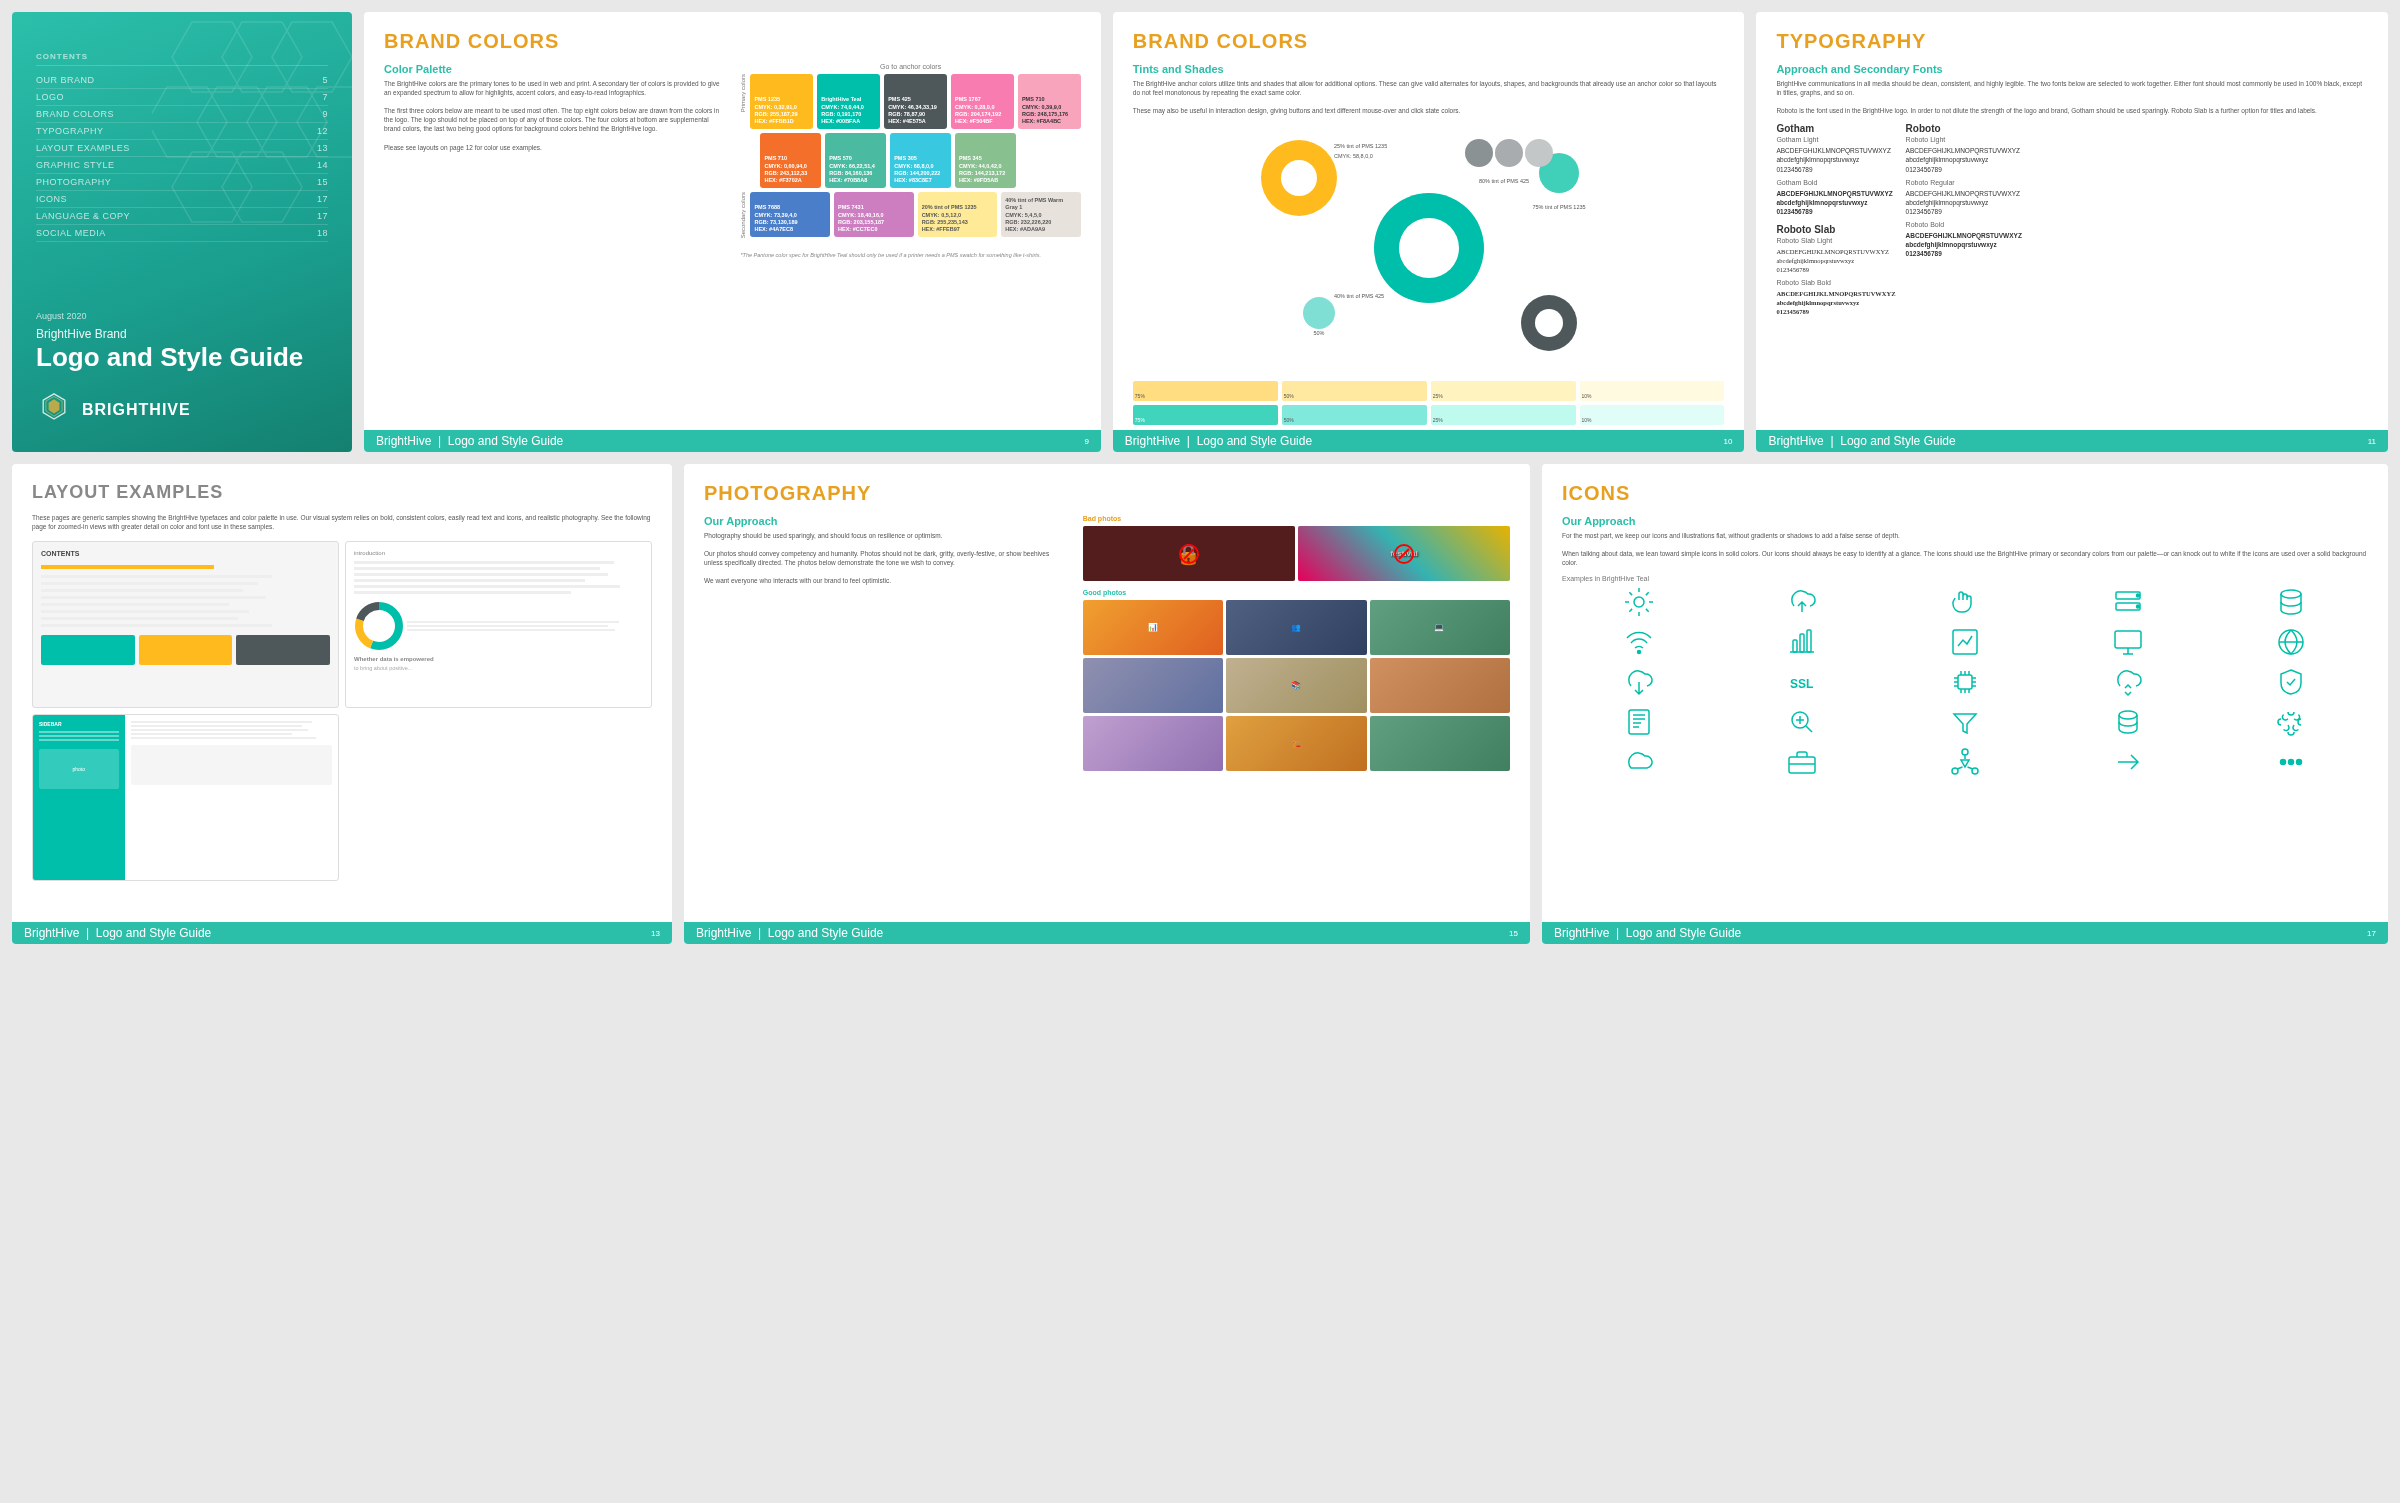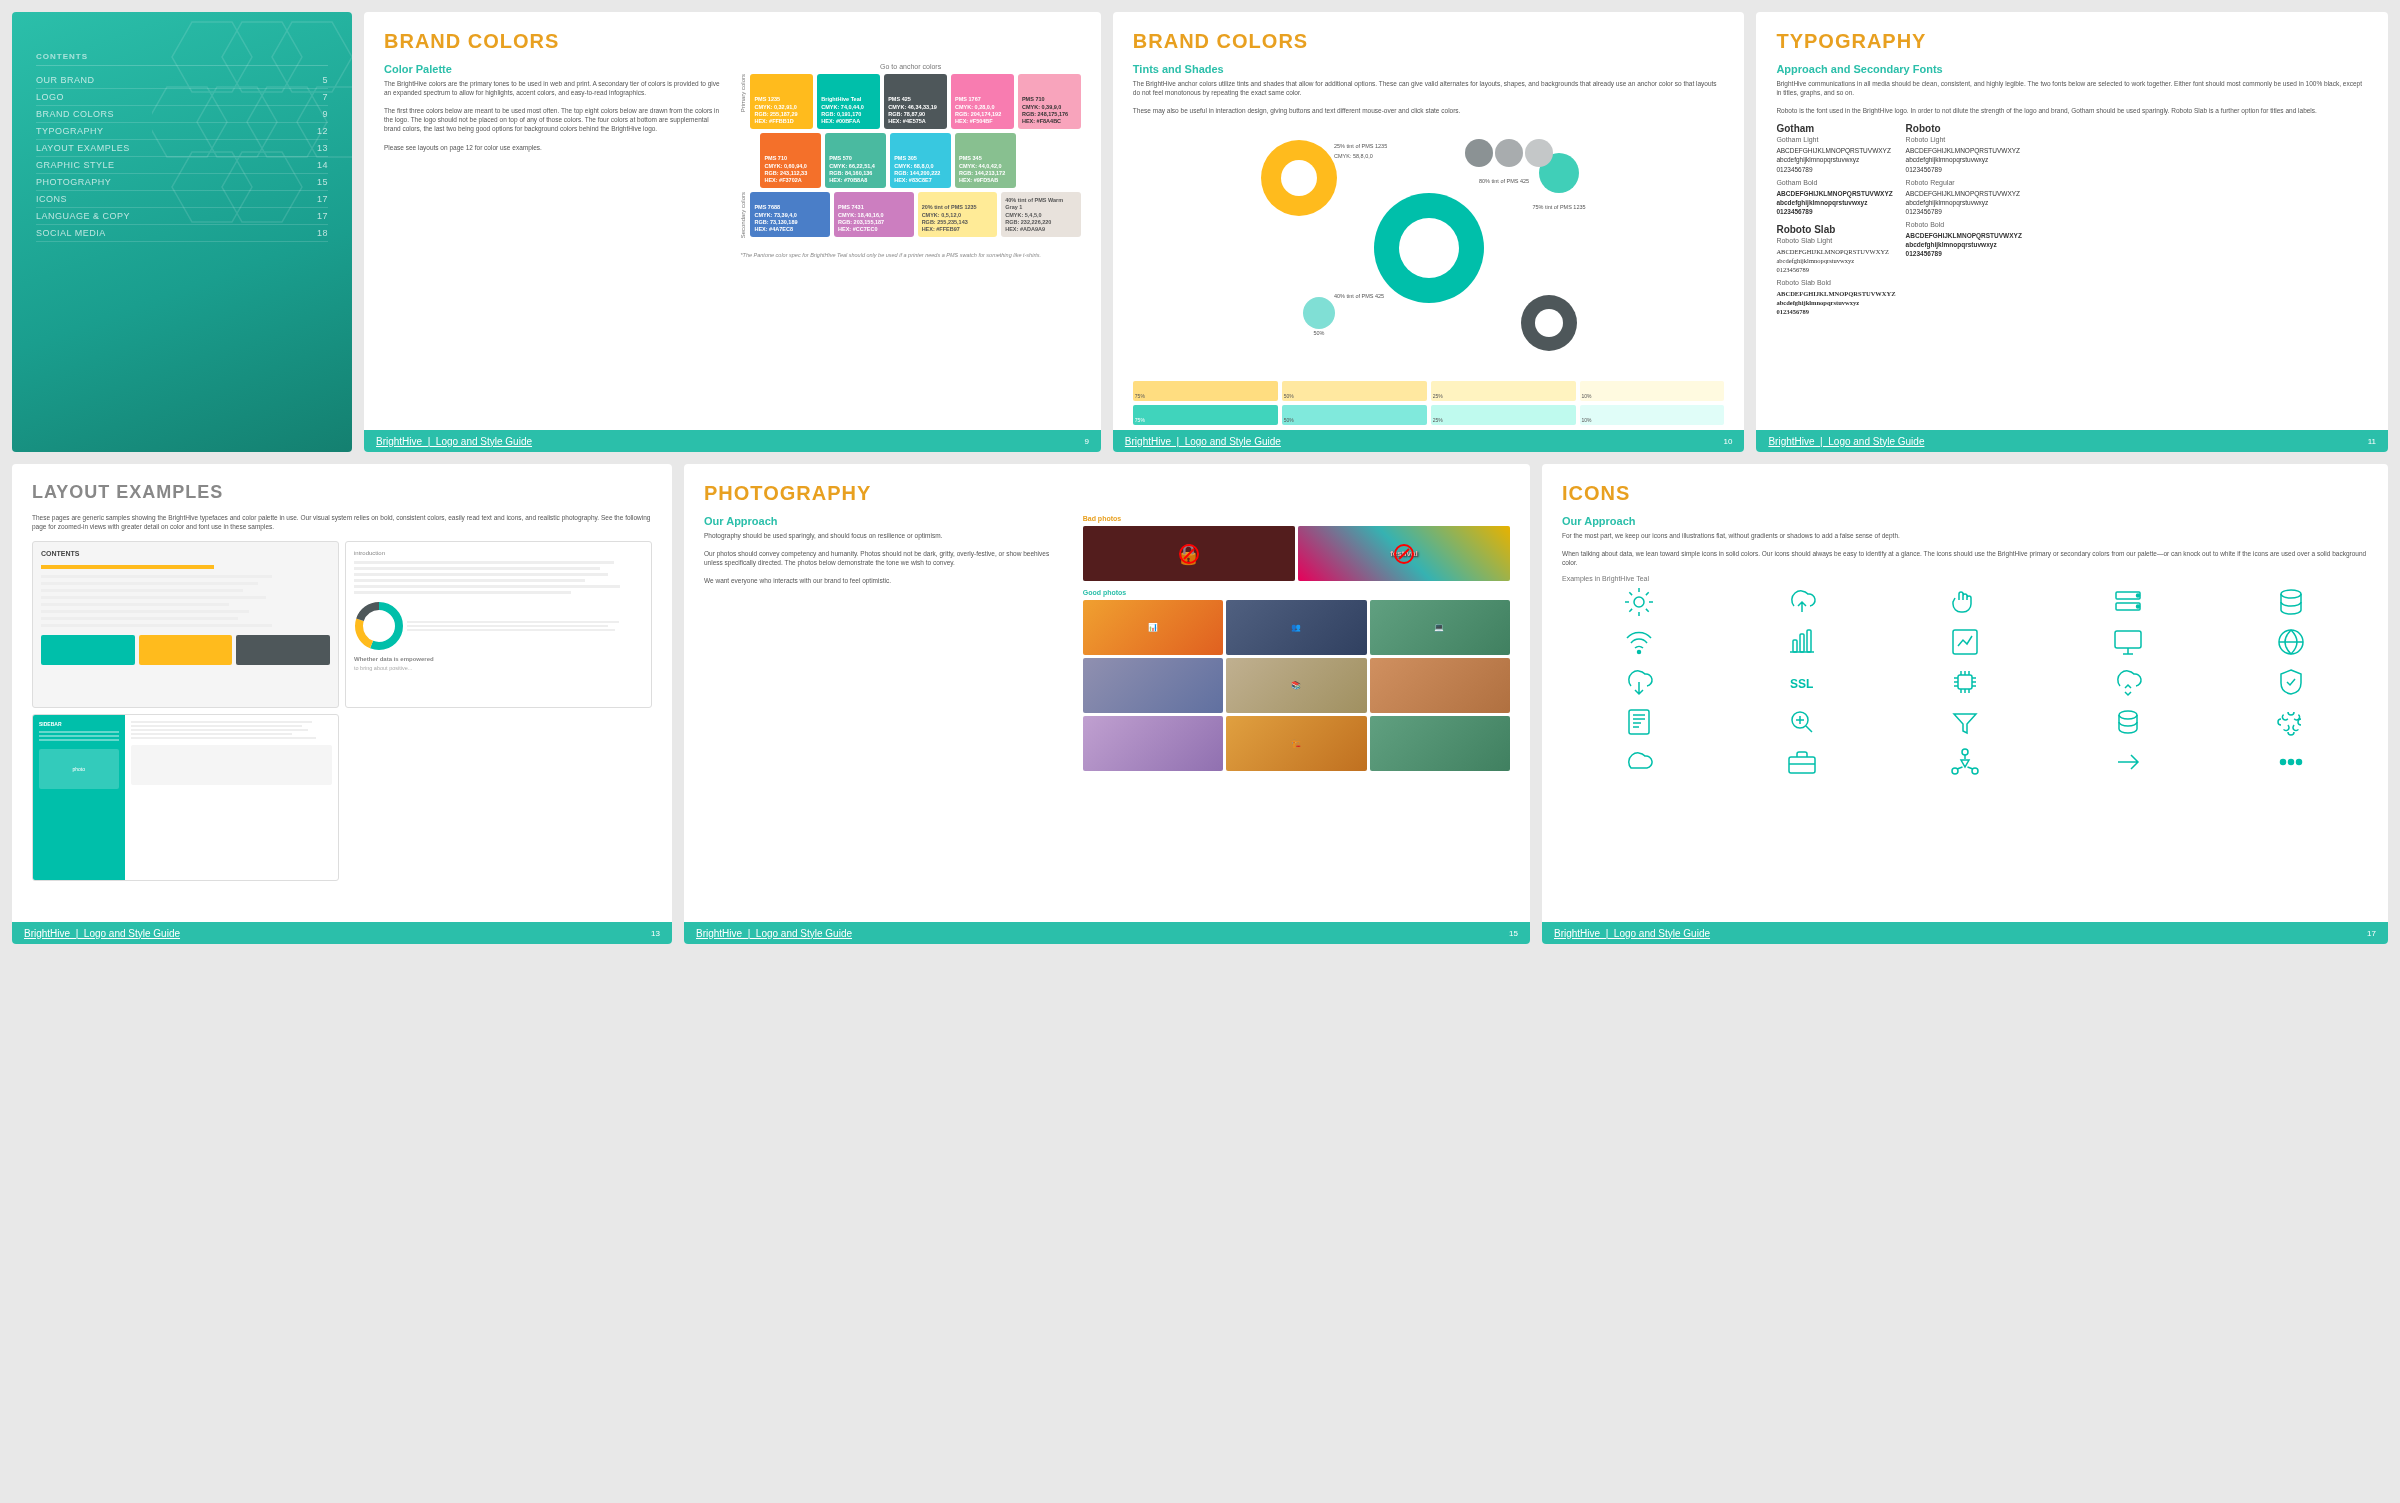--- a/index.html
+++ b/index.html
@@ -105,22 +105,21 @@
       right: 0;
       height: 22px;
       background: #2bbfaa;
       display: flex;
       align-items: center;
       justify-content: space-between;
       padding: 0 12px;
     }
     .panel-footer-text {
       color: #fff;
-      font-size: 10px;
-      text-decoration: underline;
+      font-size: 12px;
     }
     .panel-footer-page {
       color: #fff;
       font-size: 8px;
     }
 
     
     .panel-heading {
       font-size: 20px;
       font-weight: 700;
@@ -213,20 +212,33 @@
       <div class="cover-nav-item">
         <span>LANGUAGE &amp; COPY</span>
         <span>17</span>
       </div>
       <div class="cover-nav-item">
         <span>SOCIAL MEDIA</span>
         <span>18</span>
       </div>
     </div>
 
+    <div class="cover-bottom">
+      <div class="cover-date">August 2020</div>
+      <div class="cover-subtitle">BrightHive Brand</div>
+      <div class="cover-title">Logo and Style Guide</div>
+      <div class="cover-logo-area">
+        <svg class="cover-logo-icon" viewBox="0 0 40 40" xmlns="http://www.w3.org/2000/svg">
+          <polygon points="20,2 32,9 32,23 20,30 8,23 8,9" fill="none" stroke="rgba(255,255,255,0.8)" stroke-width="1.5"></polygon>
+          <polygon points="20,8 26,12 26,20 20,24 14,20 14,12" fill="rgba(255,180,50,0.7)"></polygon>
+          <polygon points="20,5 29,10 29,21 20,27 11,21 11,10" fill="none" stroke="rgba(255,220,100,0.5)" stroke-width="1"></polygon>
+        </svg>
+        <div class="cover-logo-text">BRIGHTHIVE</div>
+      </div>
+    </div>
   </div>
 
   <div class="content-panel" style="flex:1.4;">
     <div class="panel-inner">
       <div class="panel-heading">BRAND COLORS</div>
       <div class="two-col">
         <div class="col-half">
           <div class="section-title">Color Palette</div>
           <div class="section-body" style="font-size:6.5px;">The BrightHive colors are the primary tones to be used in web and print. A secondary tier of colors is provided to give an expanded spectrum to allow for highlights, accent colors, and easy-to-read infographics.<br><br>The first three colors below are meant to be used most often. The top eight colors below are drawn from the colors in the logo. The logo should not be placed on top of any of those colors. The four colors at bottom are supplemental brand colors, the last two being good options for background colors behind the BrightHive logo.<br><br>Please see layouts on page 12 for color use examples.</div>
         </div>

